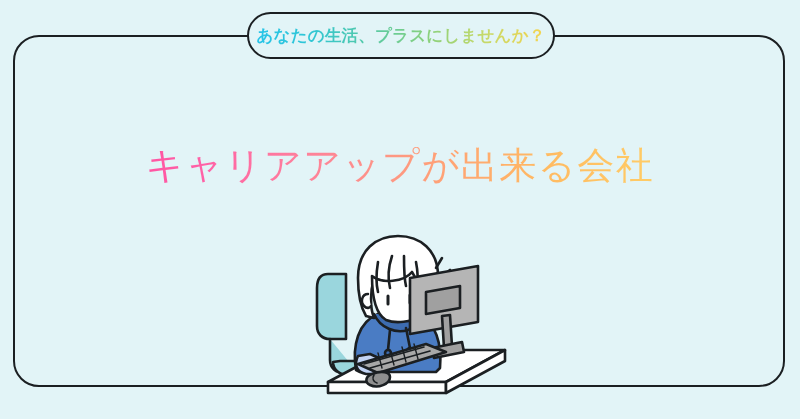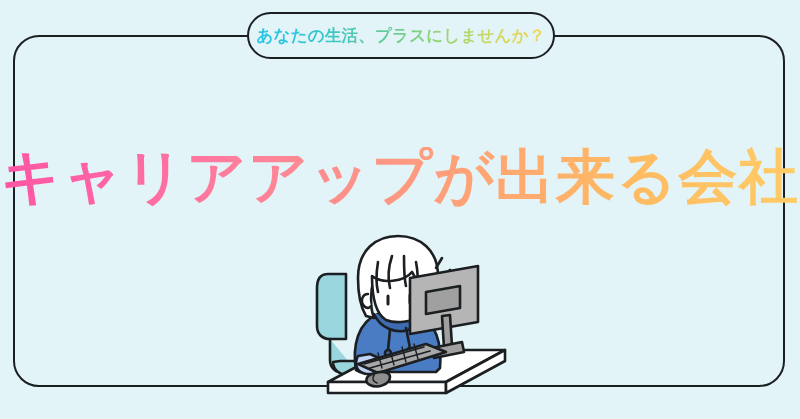--- a/index.html
+++ b/index.html
@@ -70,23 +70,23 @@
   
   #headline-wrap {
     position: absolute;
     left: 0;
     top: 147px;
     width: 800px;
     text-align: center;
   }
   #headline {
     display: inline-block;
-    font-size: 59px;
+    font-size: 37px;
     line-height: 1.05;
-    font-weight: bold;
+    font-weight: normal;
     letter-spacing: 1.5px;
     white-space: nowrap;
     background-image: linear-gradient(90deg,
         #ff55a3 0%,
         #ff62a6 12%,
         #fe7f9c 30%,
         #fd9388 45%,
         #ffa474 60%,
         #ffba62 78%,
         #ffcc66 100%);

